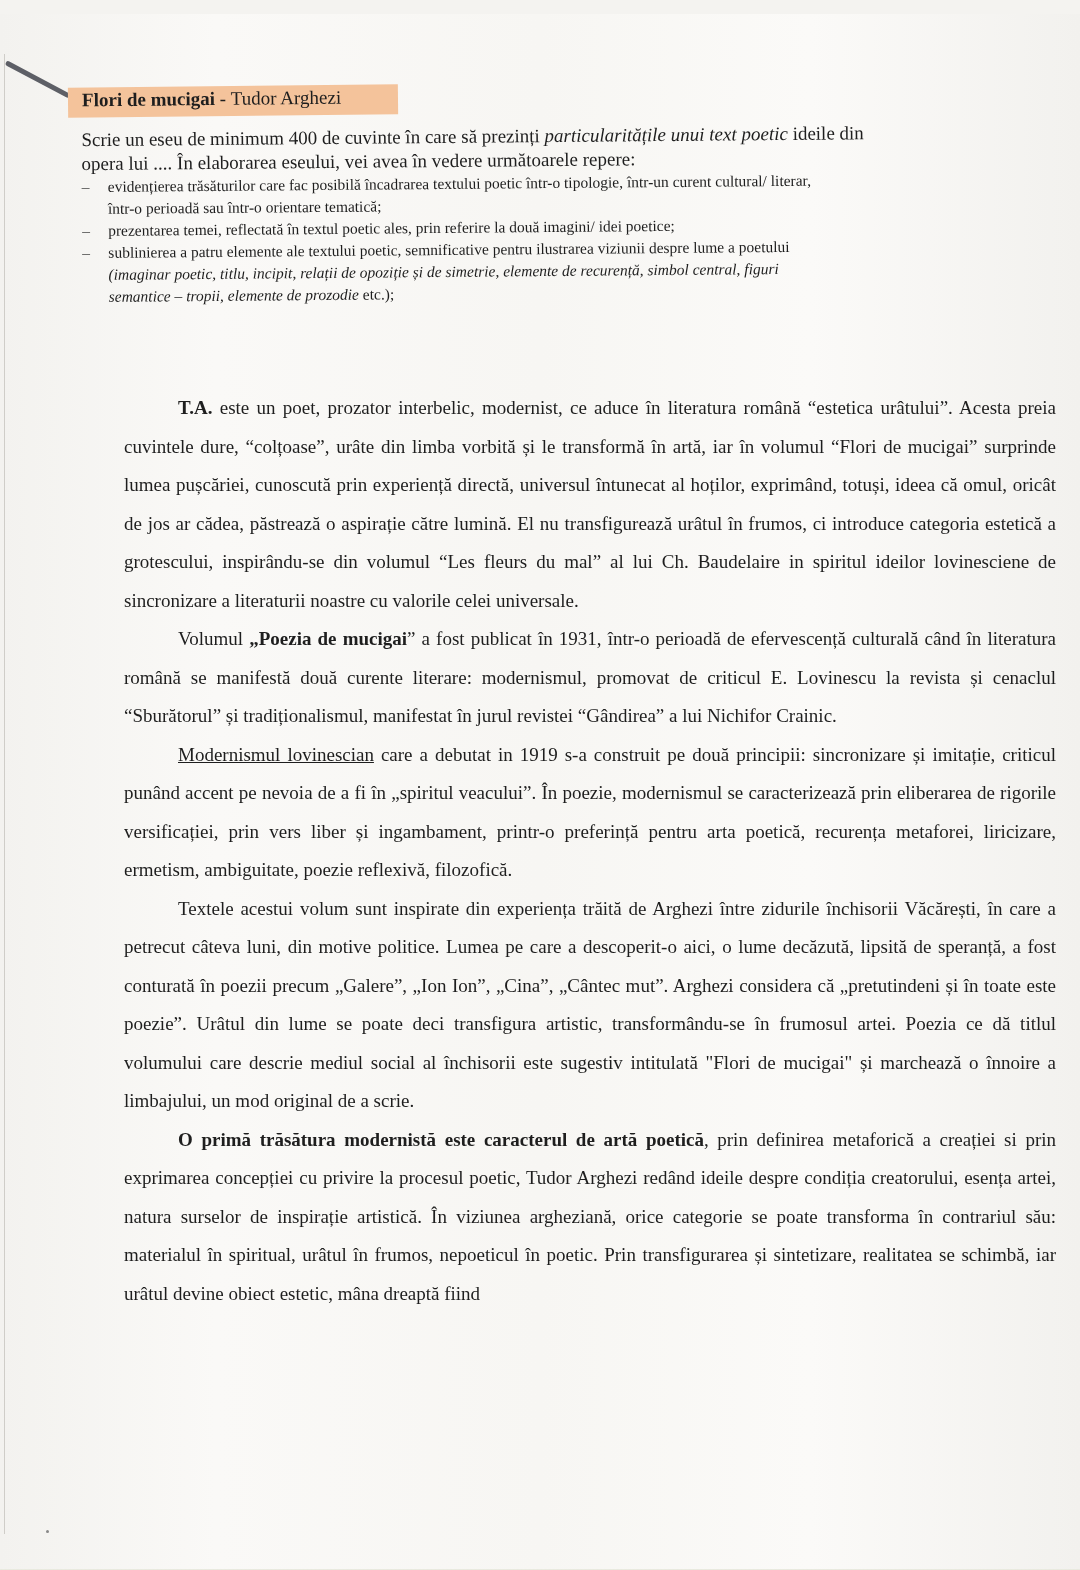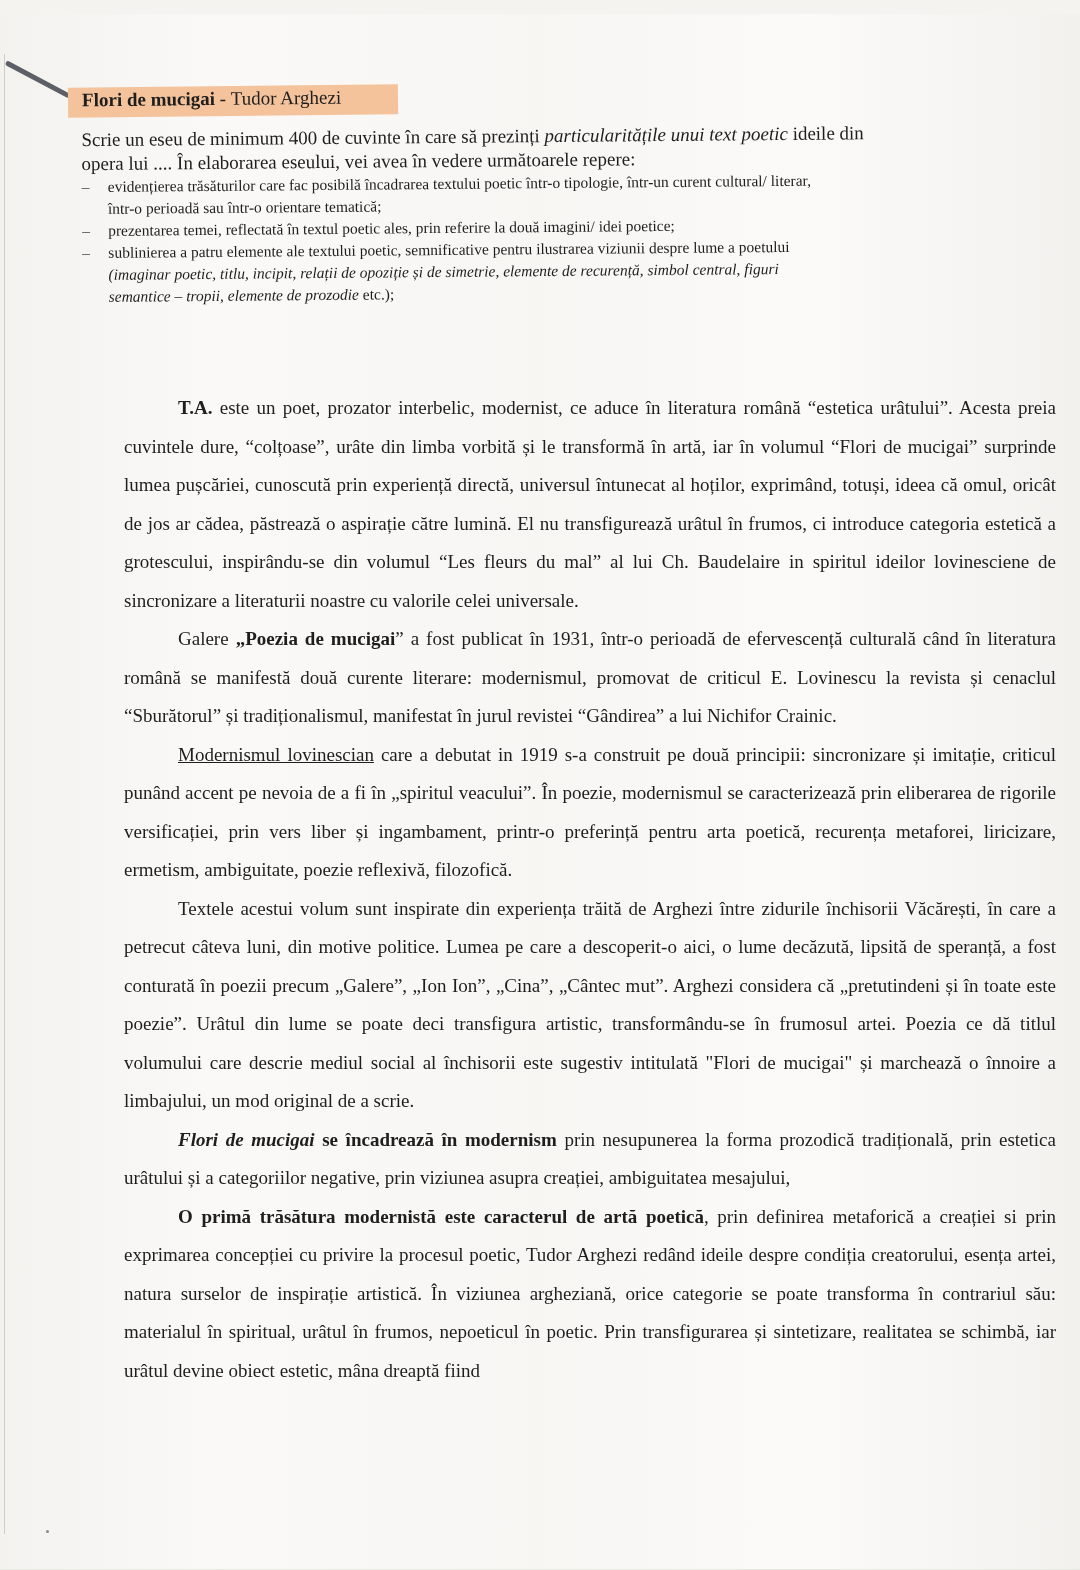--- a/index.html
+++ b/index.html
@@ -66,22 +66,21 @@
     <div class="bullet l"><span>evidențierea trăsăturilor care fac posibilă încadrarea textului poetic într-o tipologie, într-un curent cultural/ literar,</span></div>
     <div class="cont l">într-o perioadă sau într-o orientare tematică;</div>
     <div class="bullet l"><span>prezentarea temei, reflectată în textul poetic ales, prin referire la două imagini/ idei poetice;</span></div>
     <div class="bullet l"><span>sublinierea a patru elemente ale textului poetic, semnificative pentru ilustrarea viziunii despre lume a poetului</span></div>
     <div class="cont l"><i>(imaginar poetic, titlu, incipit, relații de opoziție și de simetrie, elemente de recurență, simbol central, figuri</i></div>
     <div class="cont l"><i>semantice – tropii, elemente de prozodie</i><span> etc.);</span></div>
   </div>
 
   <div class="essay">
     <p><b>T.A.</b><span> este un poet, prozator interbelic, modernist, ce aduce în literatura română “estetica urâtului”. Acesta preia cuvintele dure, “colțoase”, urâte din limba vorbită și le transformă în artă, iar în volumul “Flori de mucigai” surprinde lumea pușcăriei, cunoscută prin experiență directă, universul întunecat al hoților, exprimând, totuși, ideea că omul, oricât de jos ar cădea, păstrează o aspirație către lumină. El nu transfigurează urâtul în frumos, ci introduce categoria estetică a grotescului, inspirându-se din volumul “Les fleurs du mal” al lui Ch. Baudelaire in spiritul ideilor lovinesciene de sincronizare a literaturii noastre cu valorile celei universale.</span></p>
-    <p><span>Galere </span><b>„Poezia de mucigai</b><span>” a fost publicat în 1931, într-o perioadă de efervescență culturală când în literatura română se manifestă două curente literare: modernismul, promovat de criticul E. Lovinescu la revista și cenaclul “Sburătorul” și tradiționalismul, manifestat în jurul revistei “Gândirea” a lui Nichifor Crainic.</span></p>
+    <p><span>Volumul </span><b>„Poezia de mucigai</b><span>” a fost publicat în 1931, într-o perioadă de efervescență culturală când în literatura română se manifestă două curente literare: modernismul, promovat de criticul E. Lovinescu la revista și cenaclul “Sburătorul” și tradiționalismul, manifestat în jurul revistei “Gândirea” a lui Nichifor Crainic.</span></p>
     <p><span class="u">Modernismul lovinescian</span><span> care a debutat in 1919 s-a construit pe două principii: sincronizare și imitație, criticul punând accent pe nevoia de a fi în „spiritul veacului”. În poezie, modernismul se caracterizează prin eliberarea de rigorile versificației, prin vers liber și ingambament, printr-o preferință pentru arta poetică, recurența metaforei, liricizare, ermetism, ambiguitate, poezie reflexivă, filozofică.</span></p>
     <p>Textele acestui volum sunt inspirate din experiența trăită de Arghezi între zidurile închisorii Văcărești, în care a petrecut câteva luni, din motive politice. Lumea pe care a descoperit-o aici, o lume decăzută, lipsită de speranță, a fost conturată în poezii precum „Galere”, „Ion Ion”, „Cina”, „Cântec mut”. Arghezi considera că „pretutindeni și în toate este poezie”. Urâtul din lume se poate deci transfigura artistic, transformându-se în frumosul artei. Poezia ce dă titlul volumului care descrie mediul social al închisorii este sugestiv intitulată "Flori de mucigai" și marchează o înnoire a limbajului, un mod original de a scrie.</p>
-    <p><b><i>Flori de mucigai</i></b><b> se încadrează în modernism</b><span> prin nesupunerea la forma prozodică tradițională, prin estetica urâtului și a categoriilor negative, prin viziunea asupra creației, ambiguitatea mesajului,</span></p>
     <p><b>O primă trăsătura modernistă este caracterul de artă poetică</b><span>, prin definirea metaforică a creației si prin exprimarea concepției cu privire la procesul poetic, Tudor Arghezi redând ideile despre condiția creatorului, esența artei, natura surselor de inspirație artistică. În viziunea argheziană, orice categorie se poate transforma în contrariul său: materialul în spiritual, urâtul în frumos, nepoeticul în poetic. Prin transfigurarea și sintetizare, realitatea se schimbă, iar urâtul devine obiect estetic, mâna dreaptă fiind</span></p>
   </div>
 
   <div class="dot"></div>
   <div class="edge-bottom"></div>
 </div>
 
 </body></html>

